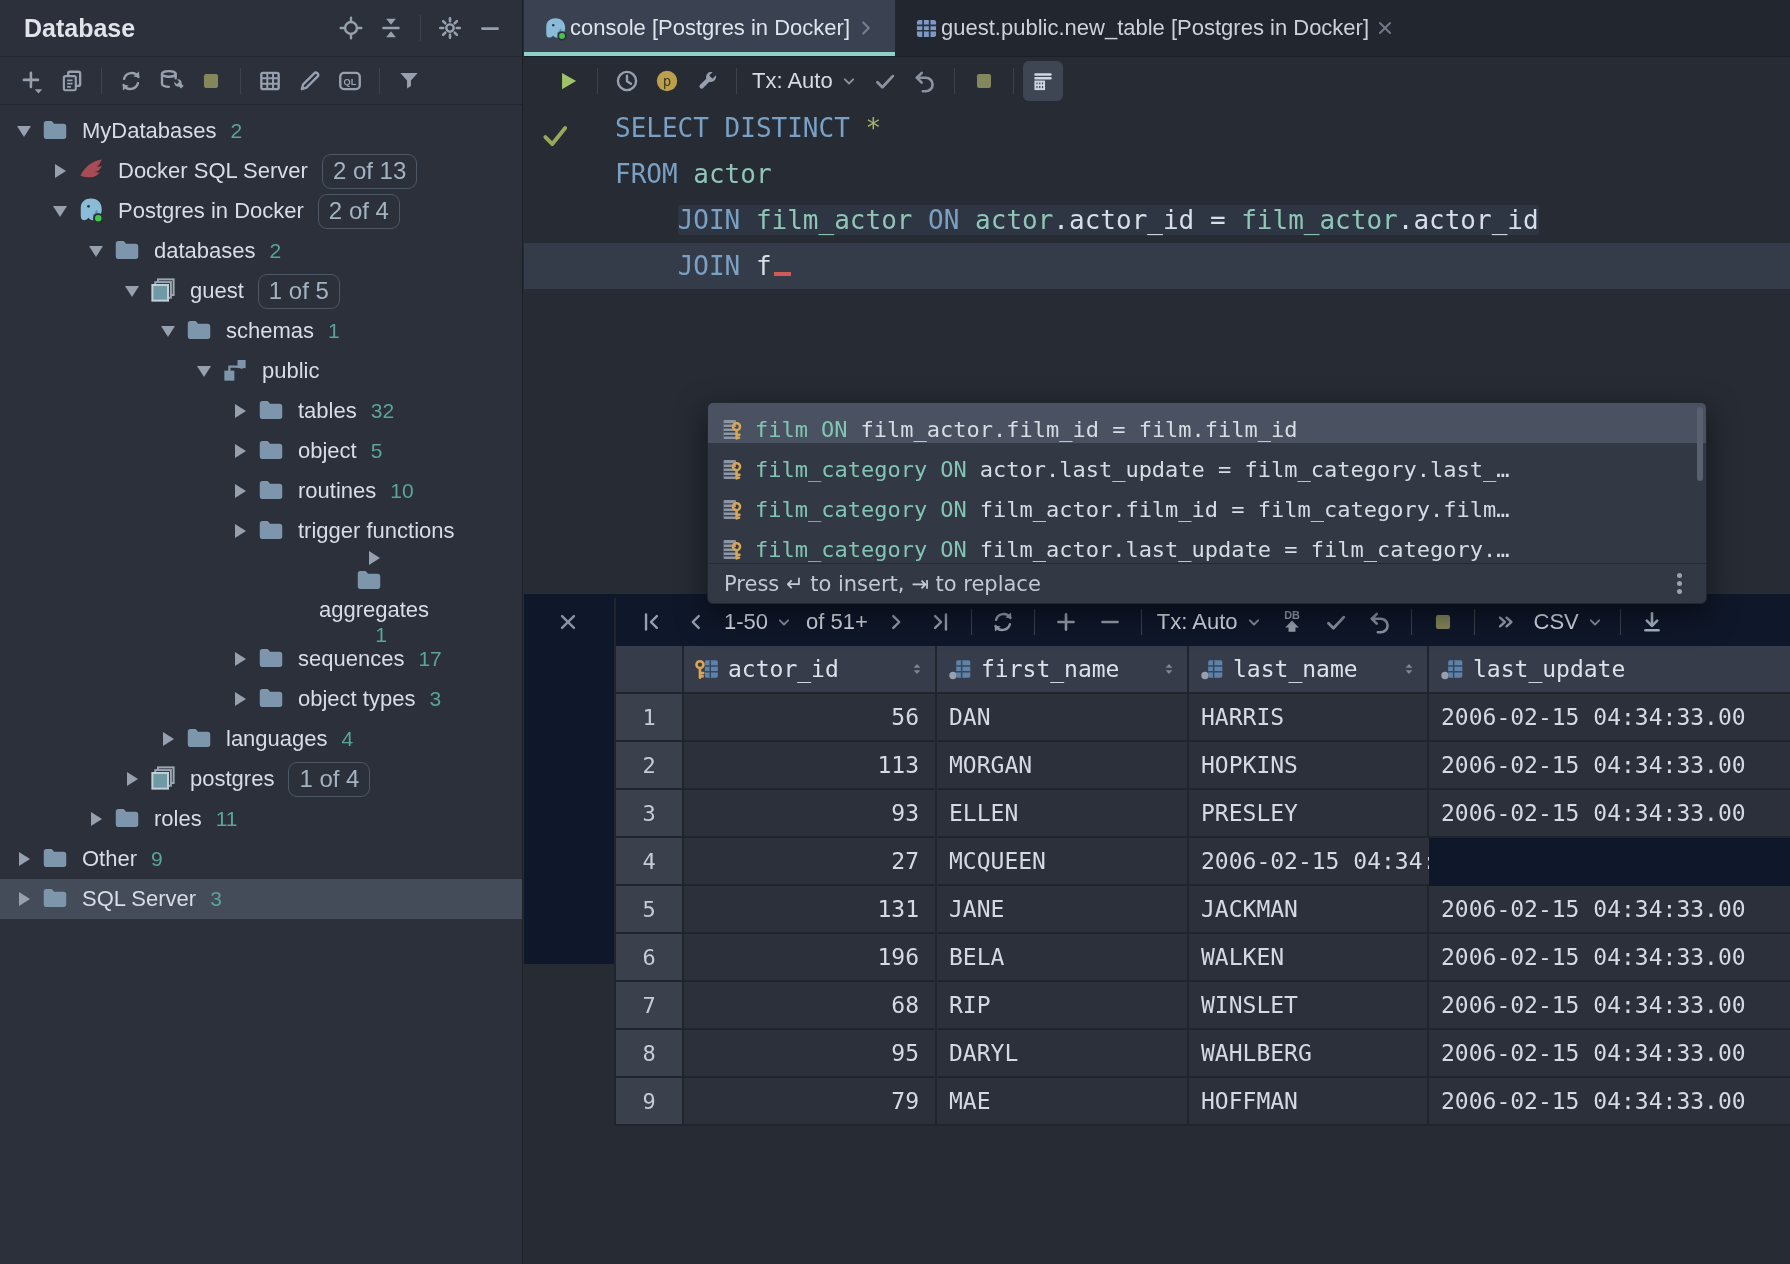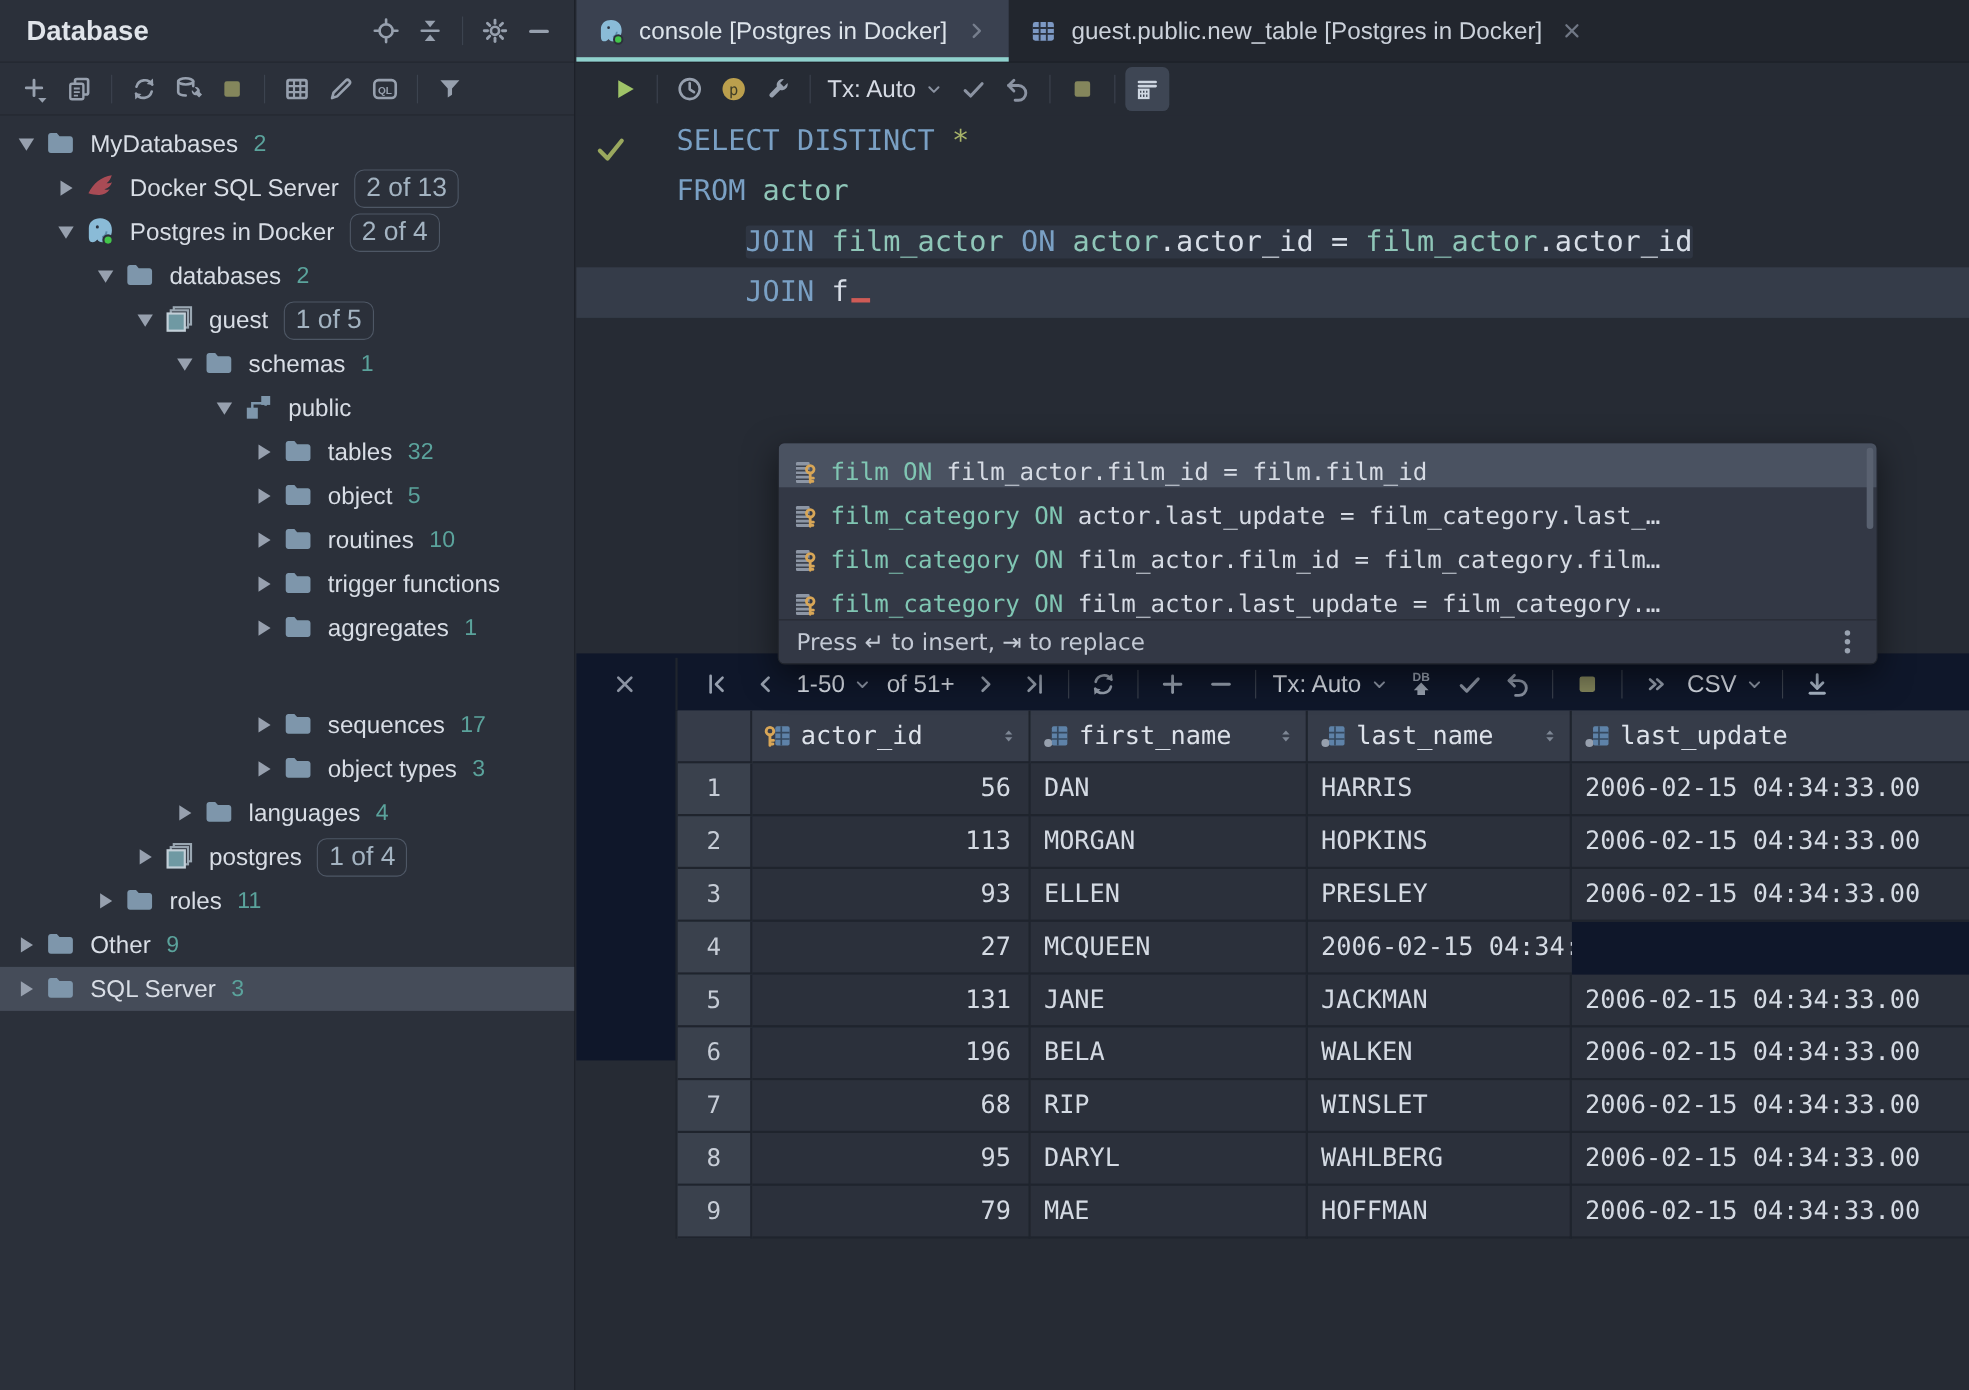--- a/index.html
+++ b/index.html
@@ -32,21 +32,21 @@
   .ticon svg { width:30px; height:30px; display:block; }
   .tlabel { color:#d8dde5; }
   .tcount { color:#5ba39c; margin-left:14px; font-size:21px; }
   .tbadge { margin-left:14px; font-size:24px; color:#a3b3c1; border:1.5px solid #4e5765;
     border-radius:9px; padding:2px 10px 3px; }
 
   
   #main { position:absolute; left:524px; top:0; right:0; bottom:0; }
   #tabbar { position:absolute; left:0; top:0; right:0; height:57px; background:#22262e;
     display:flex; border-bottom:1px solid #1b1f26; }
-  .tab { display:flex; align-items:center; gap:12px; padding:0 18px; font-size:22px;
+  .tab { display:flex; align-items:center; gap:1px; padding:0 18px; font-size:22px;
     color:#ccd2db; position:relative; }
   .tab .icn svg { width:27px; height:27px; }
   .tab.active { background:#3a4150; color:#dde4eb; }
   .tab.active::after { content:""; position:absolute; left:0; right:0; bottom:0; height:4px; background:#8fd1cd; }
   .tab .trail { display:flex; margin-left:4px; opacity:.75; }
   .tab .trail svg { width:22px; height:22px; }
 
   #edit-tools { position:absolute; left:0; top:57px; right:0; height:48px;
     display:flex; align-items:center; padding-left:24px; background:#262b34; }
   .dd { display:flex; align-items:center; gap:6px; padding:0 6px; height:40px; border-radius:6px; }
@@ -370,21 +370,21 @@
           <span class="tarrow">
             <span class="tri-r"></span>
           </span>
           <span class="ticon">
             <svg viewBox="0 0 24 24" xmlns="http://www.w3.org/2000/svg">
               <path d="M3 6.8c0-1.1.9-2 2-2h4.3l2 2.2H19c1.1 0 2 .9 2 2v8.2c0 1.1-.9 2-2 2H5c-1.1 0-2-.9-2-2z" fill="#7e96ab"></path>
             </svg>
           </span>
           <span class="tlabel">trigger functions</span>
         </div>
-        <div class="trow" style="padding-left: 226px;">
+        <div class="trow" style="padding-left: 226px; flex-direction: column;">
           <span class="tarrow">
             <span class="tri-r"></span>
           </span>
           <span class="ticon">
             <svg viewBox="0 0 24 24" xmlns="http://www.w3.org/2000/svg">
               <path d="M3 6.8c0-1.1.9-2 2-2h4.3l2 2.2H19c1.1 0 2 .9 2 2v8.2c0 1.1-.9 2-2 2H5c-1.1 0-2-.9-2-2z" fill="#7e96ab"></path>
             </svg>
           </span>
           <span class="tlabel">aggregates</span>
           <span class="tcount">1</span>

